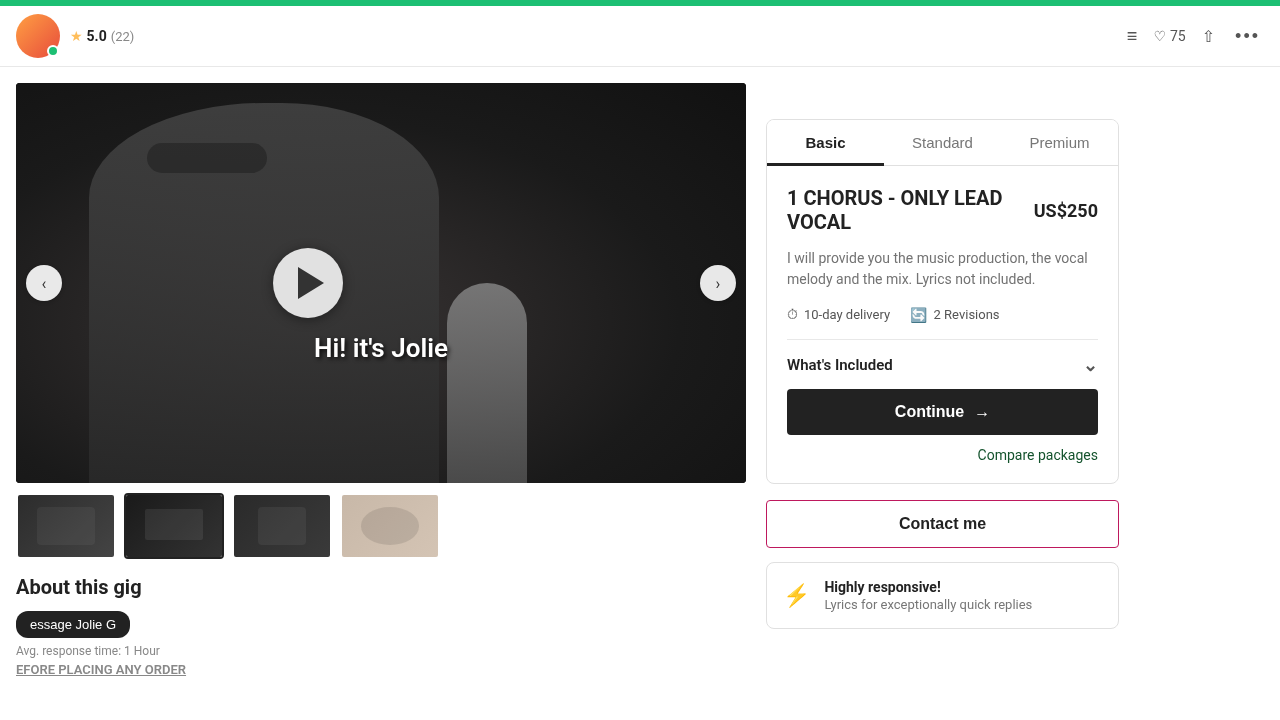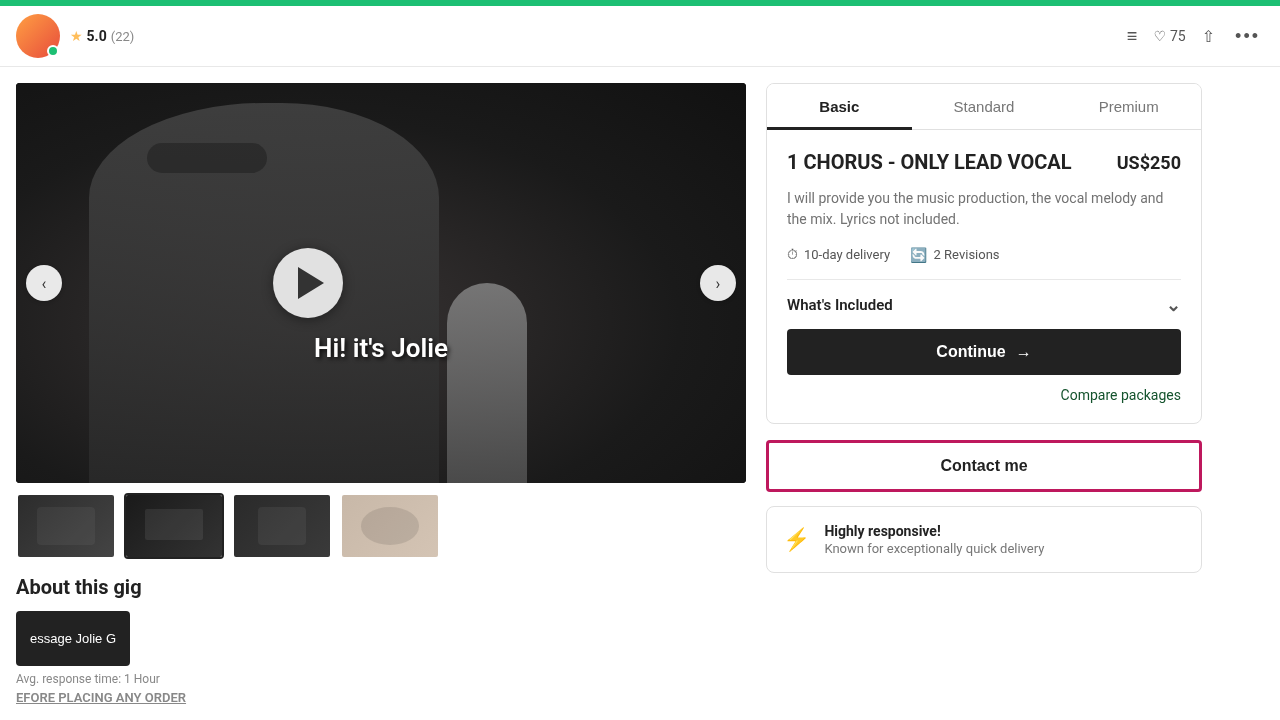--- a/index.html
+++ b/index.html
@@ -238,31 +238,32 @@
       gap: 6px;
       font-size: 12px;
       color: #888;
       margin-top: 6px;
     }
 
     .about-cta {
       background: #222;
       color: #fff;
       border: none;
-      padding: 20px 14px;
-      border-radius: 4px;
+      padding: 6px 14px;
+      border-radius: 12px;
       font-size: 13px;
       cursor: pointer;
       margin-top: 6px;
     }
 
     
     .right-col {
-      width: 436px;
+      width: 353px;
       flex-shrink: 0;
+      margin-top: 36px;
     }
 
     .package-card {
       border: 1px solid #e0e0e0;
       border-radius: 8px;
       overflow: hidden;
       margin-bottom: 16px;
     }
 
     .package-tabs {
@@ -385,21 +386,21 @@
       color: #14532d;
       cursor: pointer;
       text-decoration: none;
       display: block;
     }
 
     .contact-btn {
       width: 100%;
       background: #fff;
       color: #222;
-      border: 3px solid #be185d;
+      border: 1px solid #be185d;
       border-radius: 4px;
       padding: 14px;
       font-size: 16px;
       font-weight: 600;
       cursor: pointer;
       margin-bottom: 14px;
     }
 
     .responsive-badge {
       border: 1px solid #e0e0e0;
@@ -582,18 +583,18 @@
     </div>
 
     
     <button class="contact-btn">Contact me</button>
 
     
     <div class="responsive-badge">
       <span class="lightning-icon">⚡</span>
       <div class="responsive-text">
         <h4>Highly responsive!</h4>
-        <p>Known for exceptionally quick delivery</p>
+        <p>Lyrics for exceptionally quick replies</p>
       </div>
     </div>
 
   </div>
 </div>
 
 </body></html>

